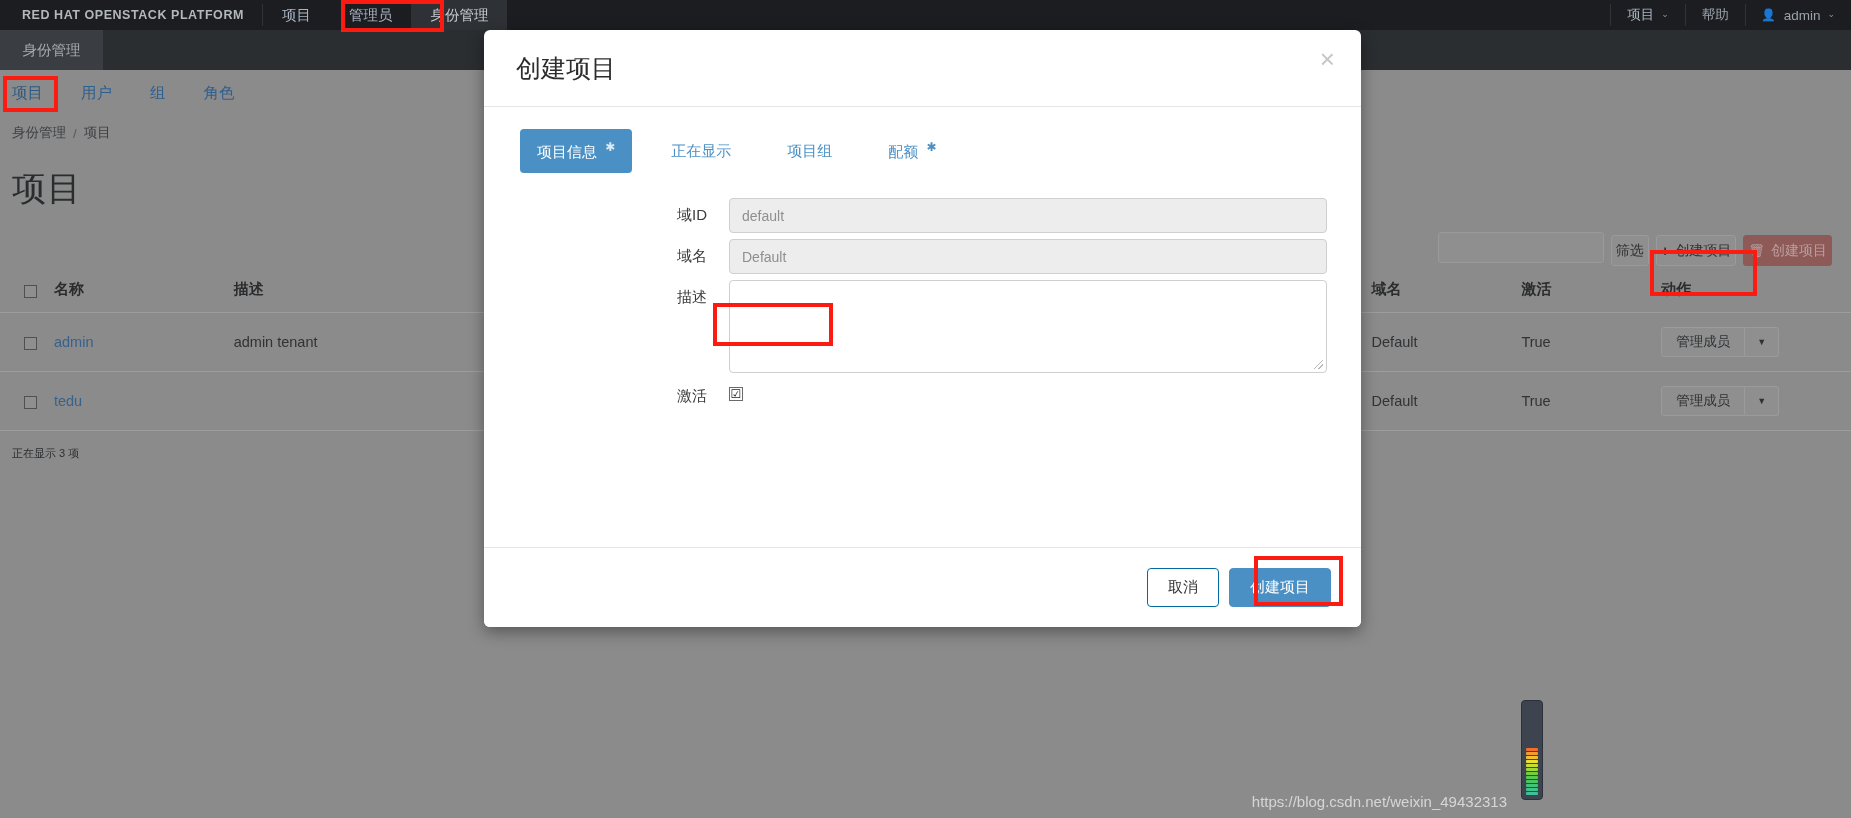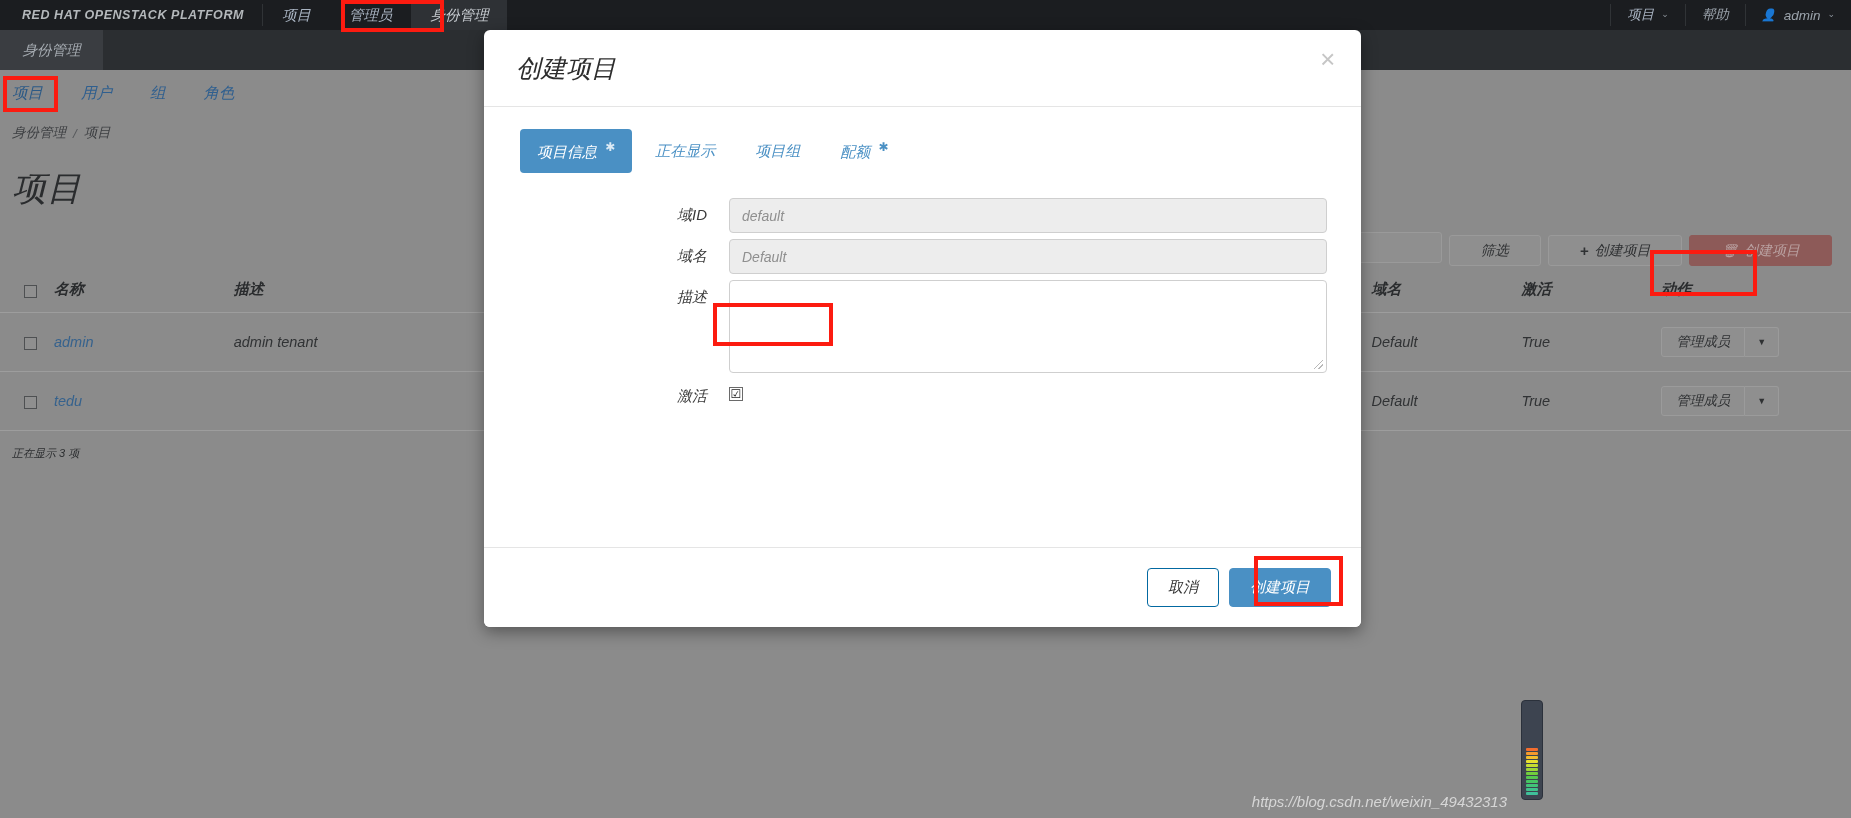--- a/index.html
+++ b/index.html
@@ -2,21 +2,21 @@
 <html><head>
 <meta charset="utf-8">
 <style>
   * { box-sizing: border-box; margin: 0; padding: 0; }
   html, body {
     width: 1851px; height: 818px;
     font-family: "Liberation Sans", "DejaVu Sans", sans-serif;
     overflow: hidden;
     background: #ffffff;
   }
-  #root { position: relative; width: 1543px; height: 818px; font-style: italic; }
+  #root { position: relative; width: 1543px; height: 818px; }
 
   
   .navbar {
     position: absolute; top: 0; left: 0; width: 1851px; height: 30px;
     background: #1b1d20; display: flex; align-items: stretch;
     z-index: 5;
   }
   .brand {
     display: flex; align-items: center; padding: 0 18px 0 22px;
     color: #b4b8bb; font-size: 12.5px; font-weight: bold;
@@ -83,21 +83,21 @@
     position: relative; height: 45px; display: flex; align-items: center;
     justify-content: flex-end; padding-right: 12px;
   }
   .search-box {
     width: 166px; height: 31px; border: 1px solid #9a9a9a; border-radius: 3px;
     background: #8f8f8f; margin-right: 7px;
   }
   .btn {
     height: 31px; border: 1px solid #9a9a9a; border-radius: 3px;
     background: #8f8f8f; color: #2f3133; font-size: 14px;
-    display: flex; align-items: center; padding: 0 31px;
+    display: flex; align-items: center; padding: 0 4px;
     white-space: nowrap; margin-right: 7px; margin-top: 6px;
   }
   .btn-danger {
     background: #8d5a58; border-color: #8d5a58; color: #b9a0a0;
   }
   .plus { font-weight: bold; margin-right: 6px; font-size: 15px; }
   .trash { margin-right: 6px; font-size: 13px; }
 
   
   .tbl { width: 100%; border-collapse: collapse; }
@@ -147,21 +147,21 @@
   .modal-head {
     height: 77px; border-bottom: 1px solid #e5e5e5; position: relative;
     display: flex; align-items: center; padding-left: 32px;
   }
   .modal-title { font-size: 25px; color: #2d2d2d; }
   .modal-x {
     position: absolute; right: 26px; top: 16px;
     font-size: 26px; color: #c6c6c6; line-height: 1;
   }
   .modal-tabs {
-    display: flex; align-items: center; padding: 22px 0 0 36px; gap: 6px;
+    display: flex; align-items: center; padding: 22px 0 0 36px; gap: 22px;
   }
   .mtab {
     font-size: 15px; color: #4a90c4; padding: 11px 17px; border-radius: 4px;
     white-space: nowrap;
   }
   .mtab.active { background: #4a90c4; color: #ffffff; }
   .star { color: #4a90c4; font-size: 12px; margin-left: 4px; vertical-align: super; }
   .mtab.active .star { color: #dbeaf5; }
 
   .form { padding: 25px 34px 0 0; }

